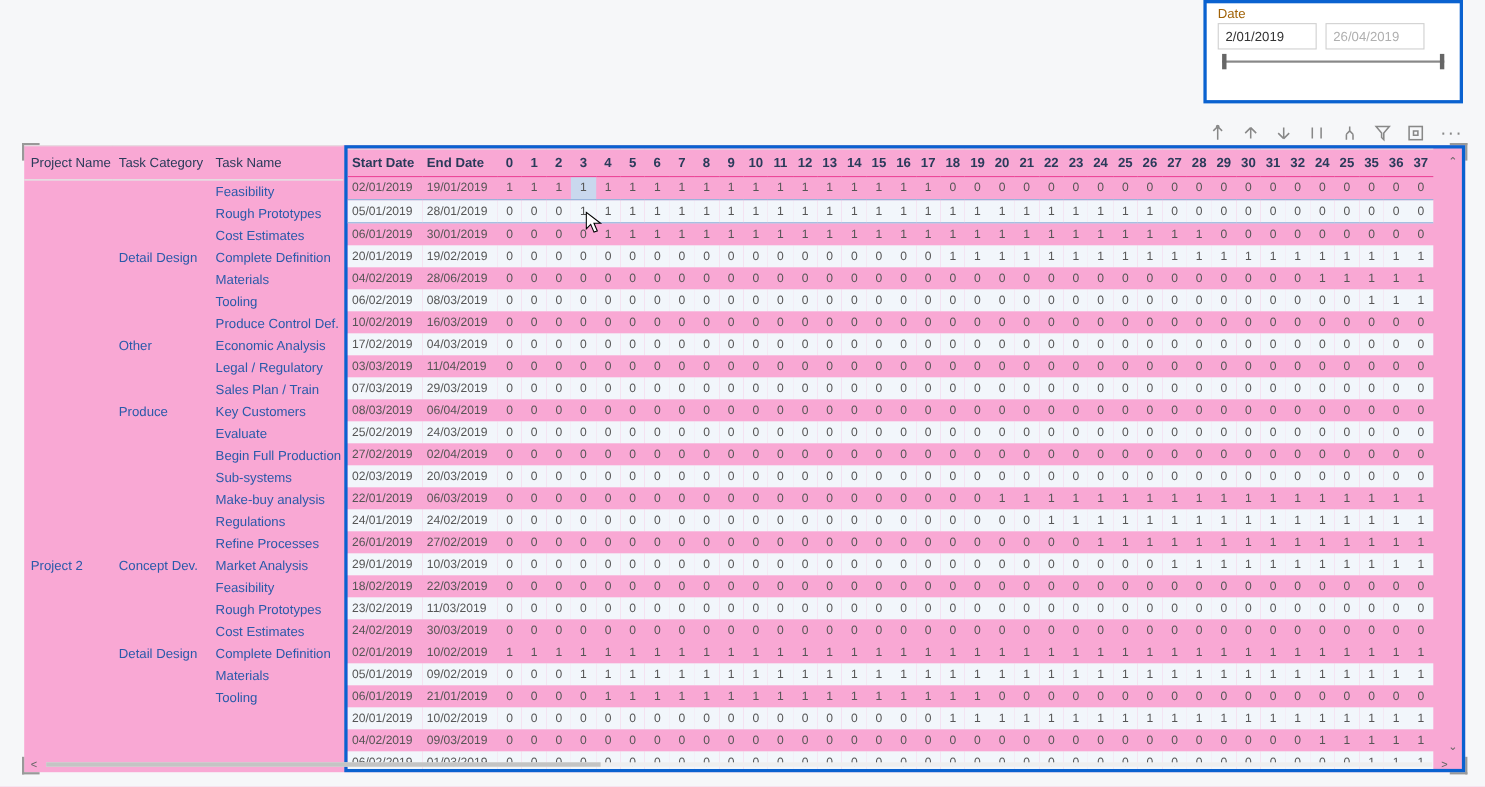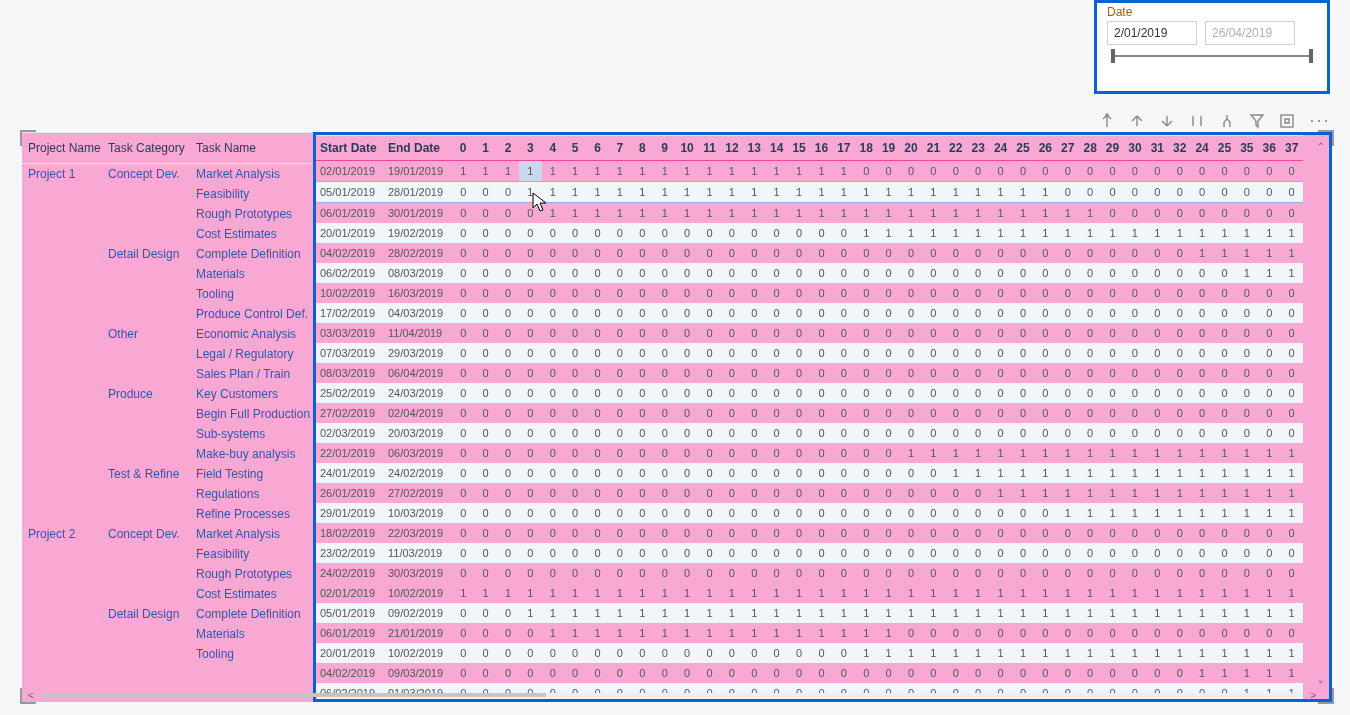--- a/index.html
+++ b/index.html
@@ -101,25 +101,20 @@
         <col class="tn">
       </colgroup>
     <thead>
         <tr>
       <th>Project Name</th>
       <th>Task Category</th>
       <th>Task Name</th>
     </tr>
       </thead>
     <tbody id="left-body">
-        <tr>
-          <td>Project 1</td>
-          <td>Concept Dev.</td>
-          <td>Market Analysis</td>
-        </tr>
         <tr class="alt">
           <td></td>
           <td></td>
           <td>Feasibility</td>
         </tr>
         <tr>
           <td></td>
           <td></td>
           <td>Rough Prototypes</td>
         </tr>
@@ -161,39 +156,39 @@
         <tr>
           <td></td>
           <td></td>
           <td>Sales Plan / Train</td>
         </tr>
         <tr class="alt">
           <td></td>
           <td>Produce</td>
           <td>Key Customers</td>
         </tr>
+        <tr>
+          <td></td>
+          <td></td>
+          <td>Evaluate</td>
+        </tr>
         <tr class="alt">
           <td></td>
           <td></td>
           <td>Begin Full Production</td>
         </tr>
         <tr class="alt">
           <td></td>
           <td></td>
           <td>Sub-systems</td>
         </tr>
         <tr class="alt">
           <td></td>
           <td></td>
           <td>Make-buy analysis</td>
-        </tr>
-        <tr>
-          <td></td>
-          <td>Test &amp; Refine</td>
-          <td>Field Testing</td>
         </tr>
         <tr class="alt">
           <td></td>
           <td></td>
           <td>Regulations</td>
         </tr>
         <tr>
           <td></td>
           <td></td>
           <td>Refine Processes</td>
@@ -488,21 +483,21 @@
             <td>1</td>
             <td>1</td>
             <td>1</td>
             <td>1</td>
             <td>1</td>
             <td>1</td>
             <td>1</td>
           </tr>
           <tr>
             <td class="l">04/02/2019</td>
-            <td class="l">28/02/2019</td>
+            <td class="l">28/06/2019</td>
             <td>0</td>
             <td>0</td>
             <td>0</td>
             <td>0</td>
             <td>0</td>
             <td>0</td>
             <td>0</td>
             <td>0</td>
             <td>0</td>
             <td>0</td>

